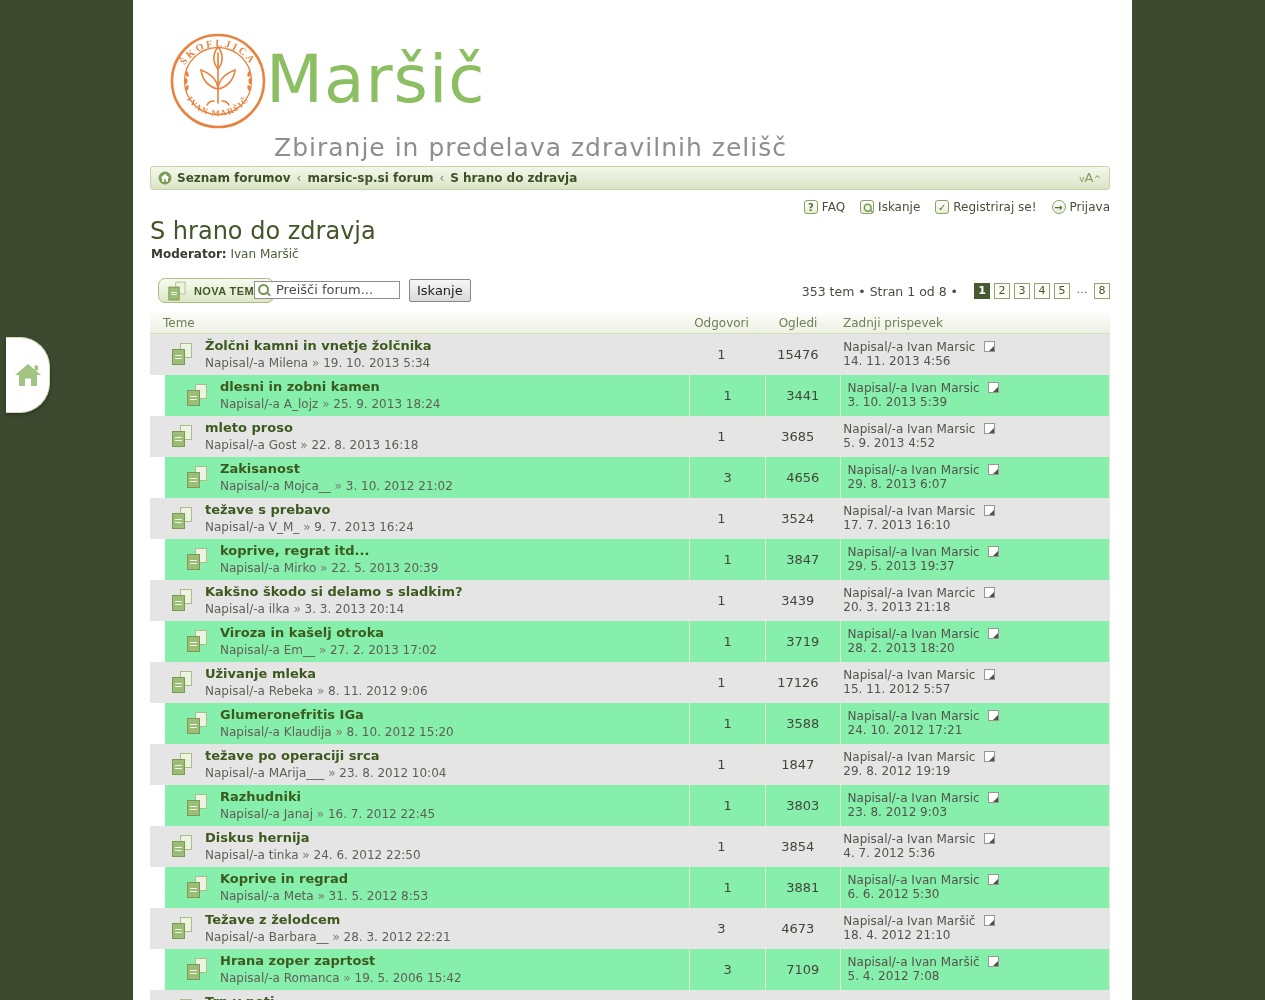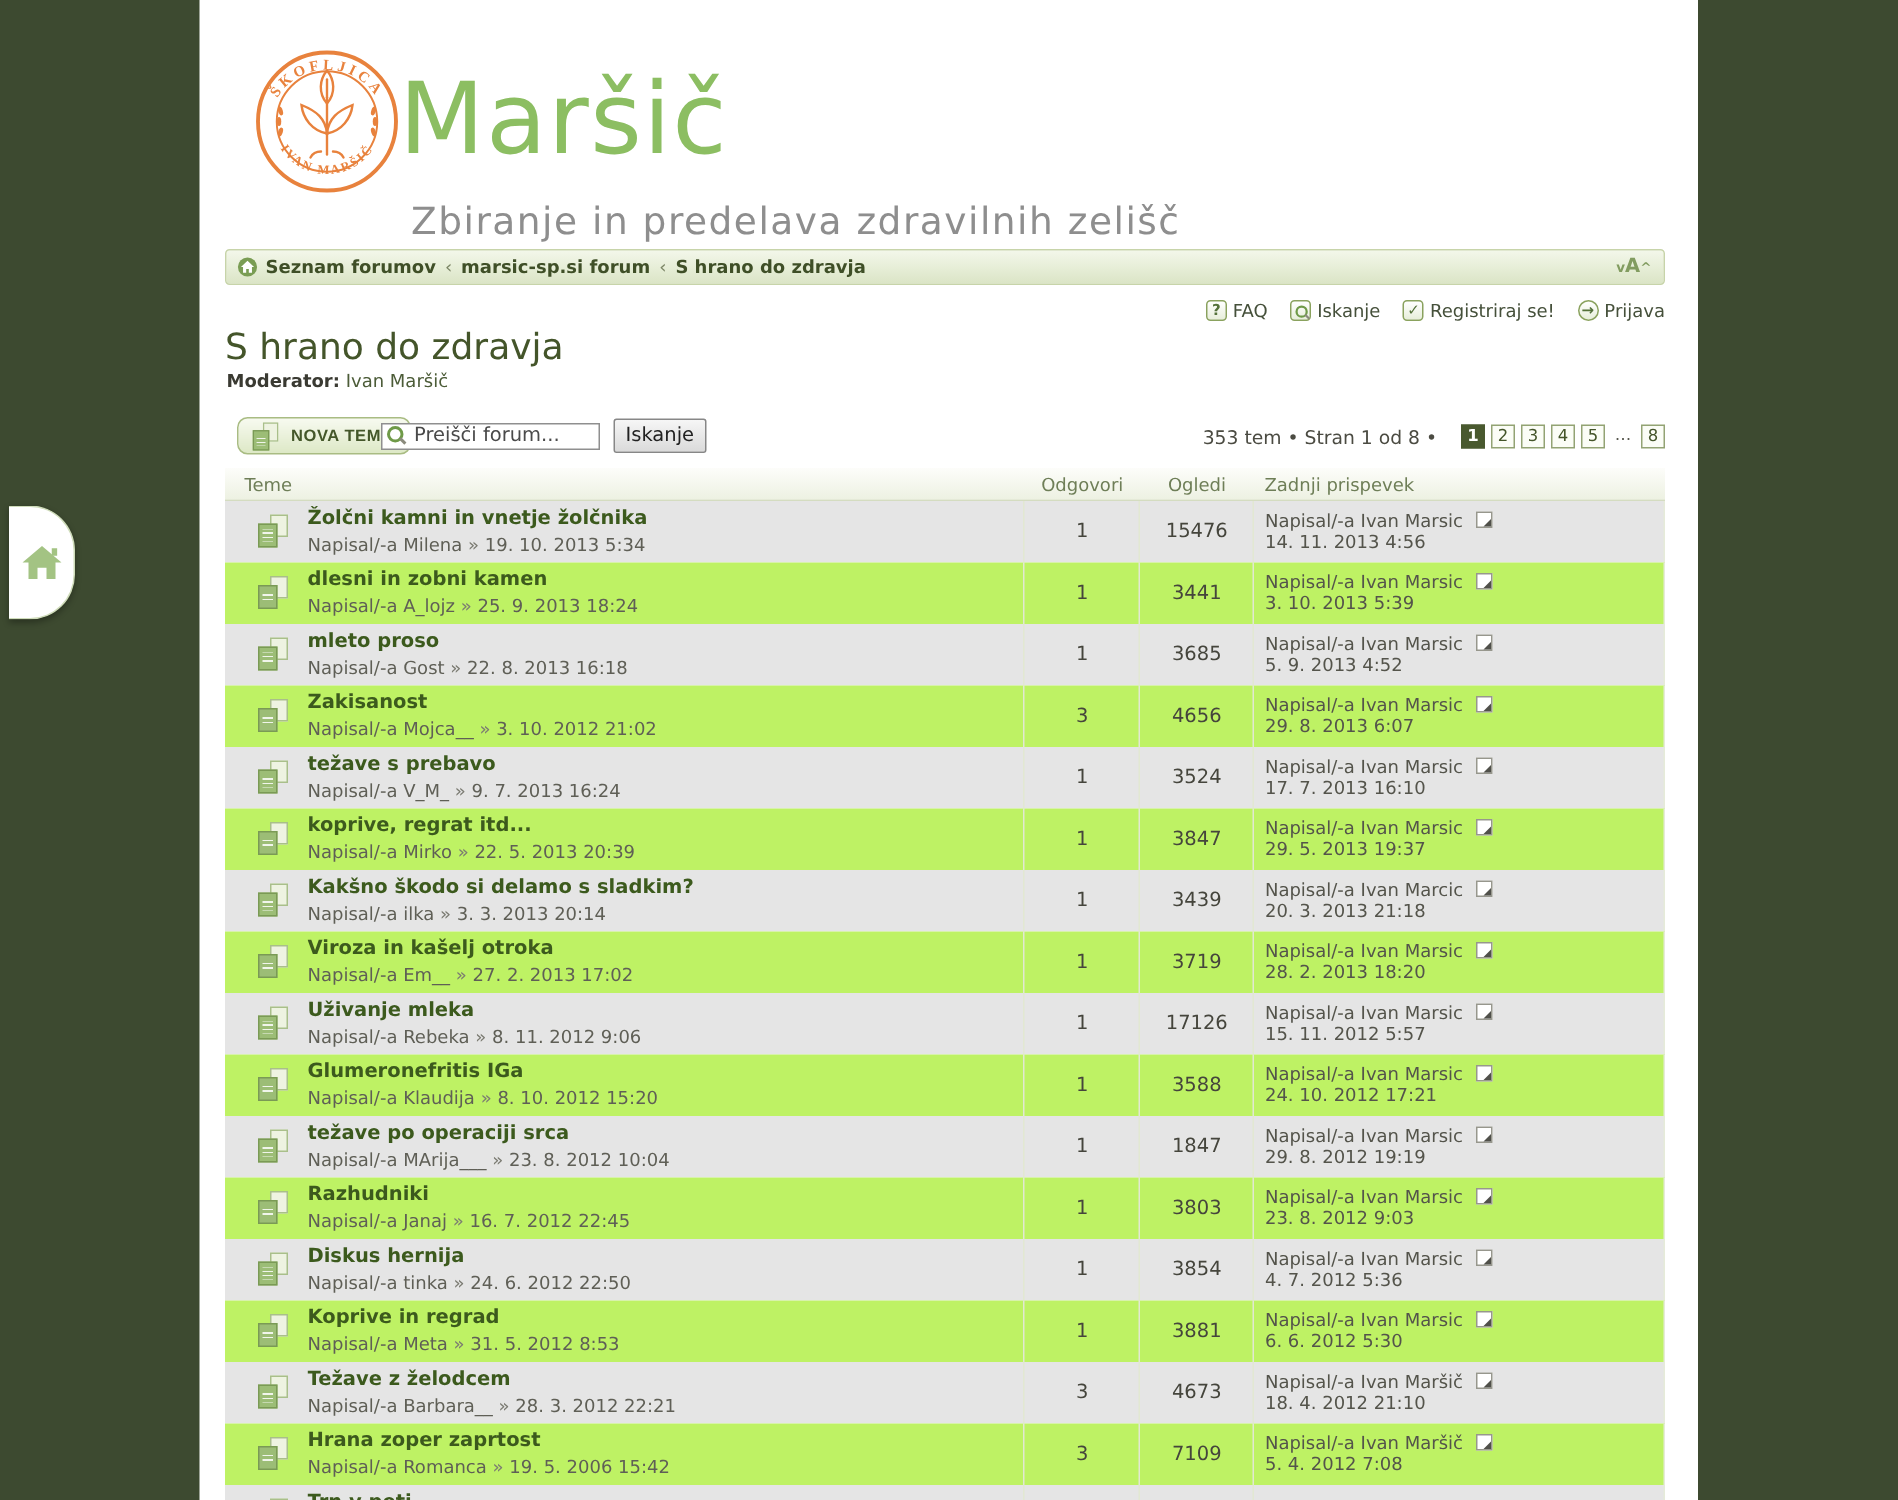--- a/index.html
+++ b/index.html
@@ -14,21 +14,21 @@
   .logo-title { position:absolute; left:133px; top:44px; font-size:66px; line-height:1.1; color:#8cbe62; letter-spacing:1px; }
   .logo-sub { position:absolute; left:141px; top:133px; font-size:25px; color:#8e8e8e; letter-spacing:1px; }
 
   
   .crumb-bar { position:absolute; left:17px; top:166px; width:960px; height:24px;
     background:linear-gradient(#f3f7ea,#dbe5c6); border:1px solid #c7d4a9; border-radius:3px;
     display:flex; align-items:center; padding-left:7px; font-size:12px; font-weight:bold; color:#3f4f27; }
   .crumb-bar a { color:#3f4f27; }
   .crumb-sep { color:#7b8565; margin:0 6px; font-weight:normal; }
   .home-ico { width:14px; height:14px; margin-right:5px; display:inline-block; }
-  .fontsize { position:absolute; right:8px; top:3px; color:#829c60; font-weight:bold; cursor:pointer; }
+  .fontsize { position:absolute; right:8px; top:3px; color:#829c60; font-weight:normal; cursor:pointer; }
   .fs-d { font-size:9px; } .fs-a { font-size:13px; } .fs-u { font-size:9px; }
 
   
   .nav-links { position:absolute; top:200px; right:22px; display:flex; gap:15px; font-size:12px; color:#45503a; align-items:center; }
   .nav-links a { color:#45503a; display:flex; align-items:center; }
   .nav-ico { display:inline-flex; width:14px; height:14px; border:1px solid #8aa25e; border-radius:3px;
     background:linear-gradient(#ffffff,#e7eeda); align-items:center; justify-content:center;
     font-size:10px; color:#54713a; font-weight:bold; margin-right:4px; }
   .nav-ico.round { border-radius:50%; }
 
@@ -64,21 +64,21 @@
   
   .forum-table { position:absolute; left:17px; top:312px; width:960px; }
   .thead { display:flex; height:22px; align-items:center; font-size:12px; color:#6e7e57;
     background:linear-gradient(#fdfdfa,#edf1e2); border-bottom:1px solid #d4dcc0; }
   .h-topics { width:533px; padding-left:13px; }
   .h-replies { width:77px; text-align:center; }
   .h-views { width:76px; text-align:center; }
   .h-last { width:274px; padding-left:7px; }
 
   .trow { display:flex; height:41px; background:#e5e5e5; border-right:1px solid #e6ebd9; }
-  .trow.alt { background:#bef264; }
+  .trow.alt { background:#86efac;margin-left:15px; }
   .cell-topic { width:533px; display:flex; padding-left:22px; }
   .cell-replies, .cell-views { font-size:13px; color:#45453c; line-height:41px; text-align:center; border-left:1px solid #e2e8d2; }
   .cell-replies { width:77px; } .cell-views { width:76px; }
   .cell-lastpost { width:274px; border-left:1px solid #e2e8d2; padding:6px 0 16px 7px; font-size:12px; color:#54544b; line-height:14px; }
   .cell-lastpost a { color:#54544b; }
 
   .t-icon { position:relative; width:20px; height:22px; flex:none; margin-top:9px; margin-right:13px; }
   .t-icon .back { position:absolute; right:0; top:0; width:12px; height:15px; background:#eef3e1; border:1px solid #a9bf8a; }
   .t-icon .front { position:absolute; left:0; bottom:0; width:13px; height:16px; background:#9cbd76; border:1px solid #7a9a55; }
   .t-icon .front::after { content:''; position:absolute; left:2px; top:3px; right:2px; bottom:3px;

